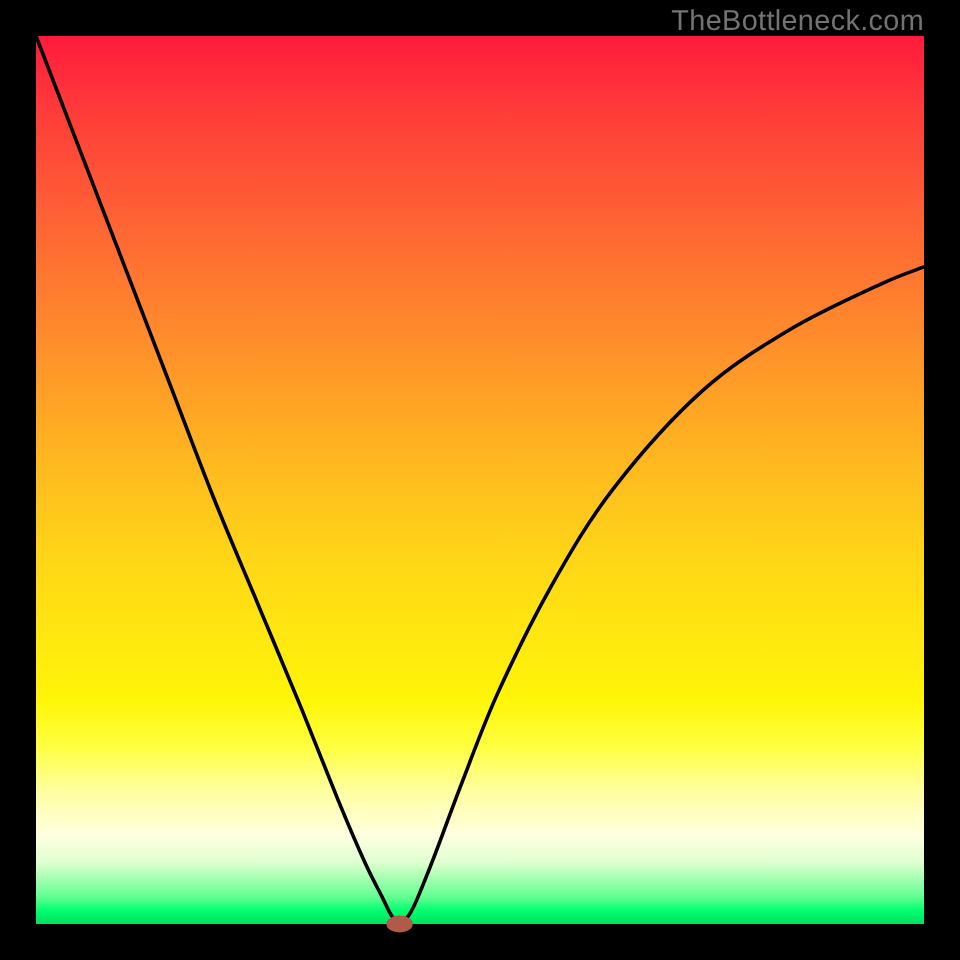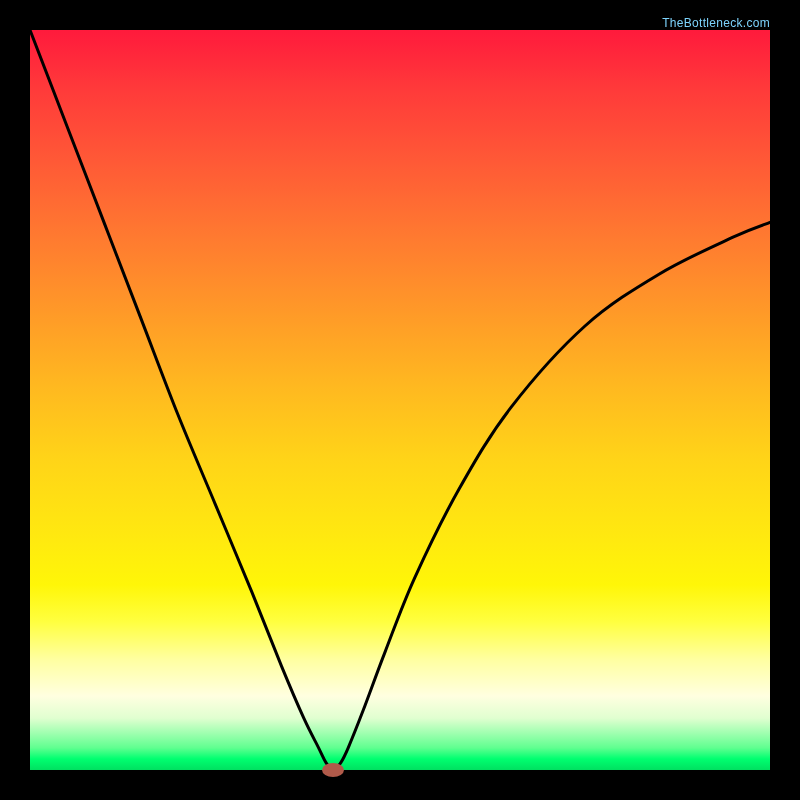--- a/index.html
+++ b/index.html
@@ -37,24 +37,24 @@
       #ffffe0 90%,
       #e0ffd0 93%,
       #a0ffb0 95%,
       #60ff90 97%,
       #00ff70 98.5%,
       #00e060 100%
     );
   }
   .watermark {
     position: absolute;
-    top: 16px;
+    top: 4px;
     right: 30px;
-    color: #7dd3fc;
-    font-size: 12px;
+    color: #737373;
+    font-size: 24px;
     font-weight: 500;
     letter-spacing: 0.3px;
   }
   svg.curve {
     position: absolute;
     inset: 0;
     width: 100%;
     height: 100%;
     overflow: visible;
   }

